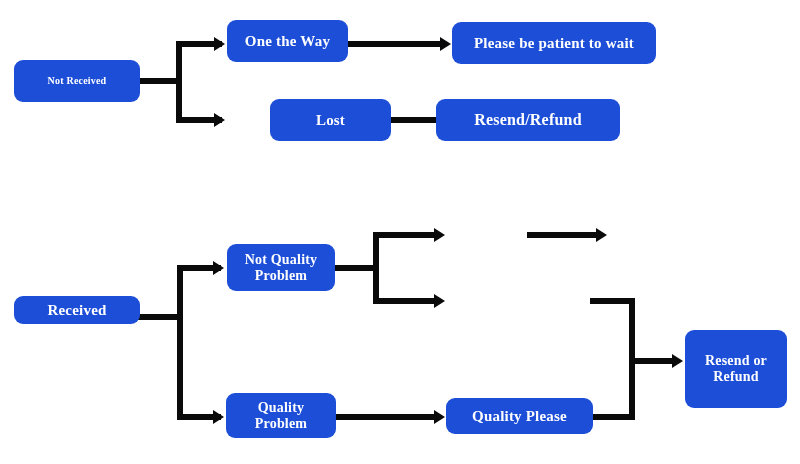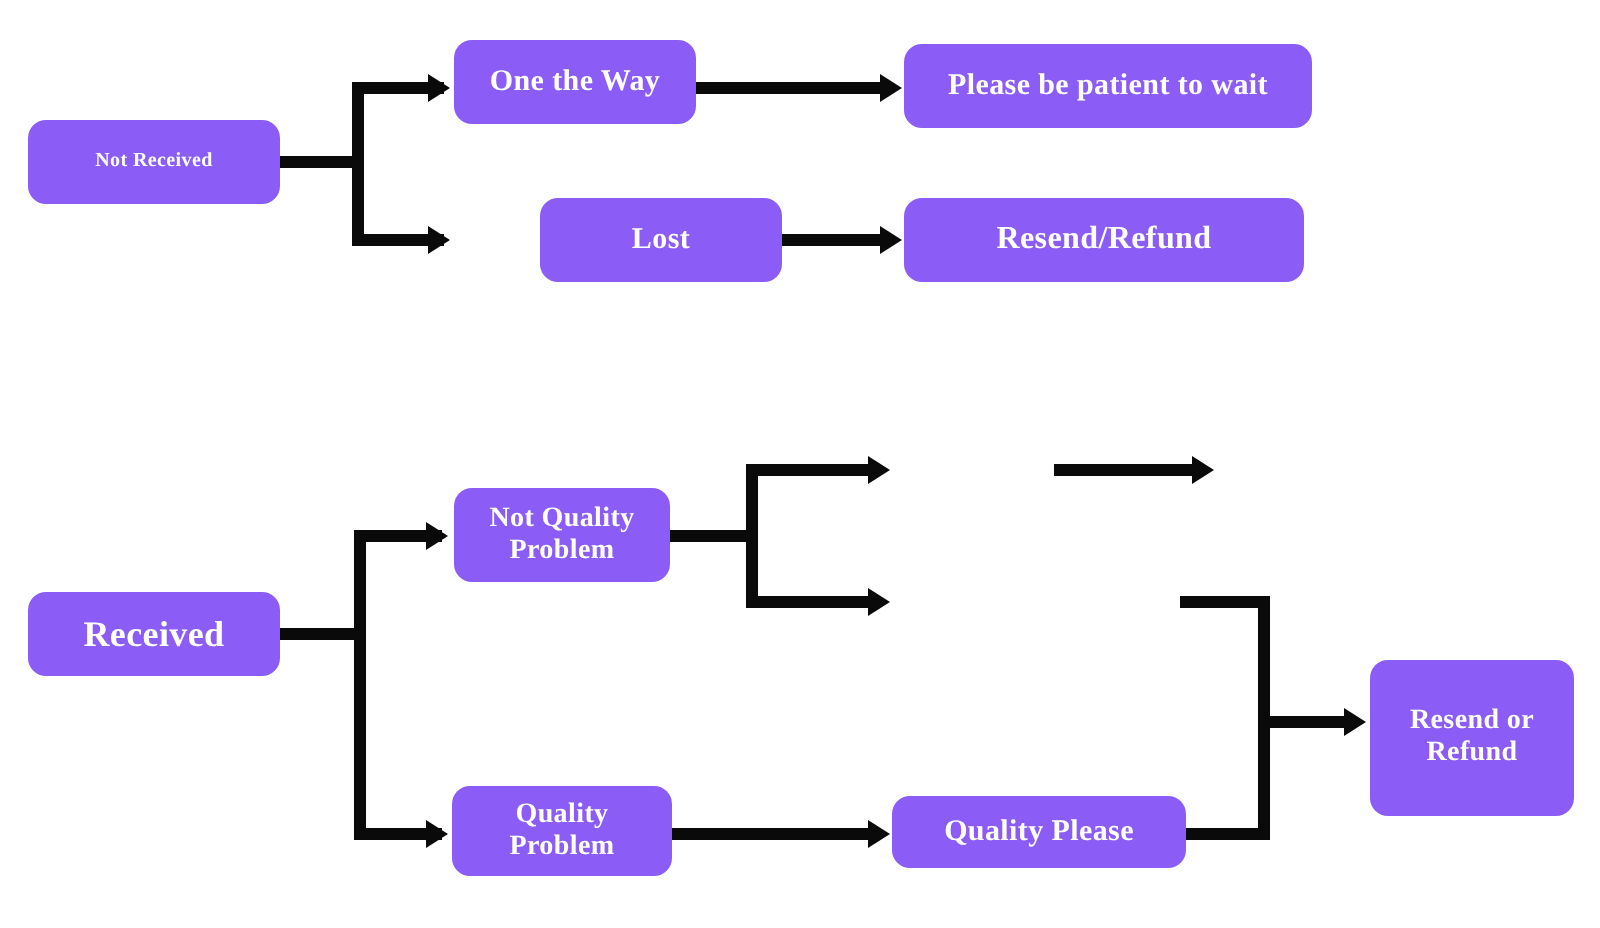--- a/index.html
+++ b/index.html
@@ -10,21 +10,21 @@
   #canvas {
     position: relative;
     width: 800px;
     height: 464px;
     background: #ffffff;
     overflow: hidden;
     font-family: "Liberation Serif", "DejaVu Serif", serif;
   }
   .node {
     position: absolute;
-    background: #8b5cf6;
+    background: #1d4ed8;
     color: #ffffff;
     border-radius: 9px;
     display: flex;
     align-items: center;
     justify-content: center;
     text-align: center;
     font-weight: bold;
     line-height: 1.12;
     box-sizing: border-box;
     padding: 2px 6px;
@@ -65,21 +65,21 @@
   <div class="arrow" style="left:440px; top:113px;"></div>
 
   <div class="node" style="left:14px; top:60px; width:126px; height:42px; font-size:10px;">Not Received</div>
 
   <div class="node" style="left:227px; top:20px; width:121px; height:42px; font-size:15px;">One the Way</div>
 
   <div class="node" style="left:452px; top:22px; width:204px; height:42px; font-size:15px;">Please be patient to wait</div>
 
   <div class="node" style="left:227px; top:99px; width:121px; height:42px; font-size:15px;margin-left:43px;">Lost</div>
 
-  <div class="node" style="left:452px; top:99px; width:200px; height:42px; font-size:16px;">Resend/Refund</div>
+  <div class="node" style="left:436px; top:99px; width:184px; height:42px; font-size:16px;">Resend/Refund</div>
 
   <div class="edge edge-h" style="left:138px; top:314px; width:44px;"></div>
   <div class="edge edge-v" style="left:177px; top:265px; height:155px;"></div>
   <div class="edge edge-h" style="left:177px; top:265px; width:44px;"></div>
   <div class="arrow" style="left:213px; top:261px;"></div>
   <div class="edge edge-h" style="left:177px; top:414px; width:44px;"></div>
   <div class="arrow" style="left:213px; top:410px;"></div>
 
   <div class="edge edge-h" style="left:334px; top:265px; width:44px;"></div>
   <div class="edge edge-v" style="left:373px; top:232px; height:72px;"></div>
@@ -93,21 +93,21 @@
 
   <div class="edge edge-h" style="left:335px; top:414px; width:104px;"></div>
   <div class="arrow" style="left:434px; top:410px;"></div>
 
   <div class="edge edge-h" style="left:590px; top:298px; width:45px;"></div>
   <div class="edge edge-h" style="left:590px; top:414px; width:45px;"></div>
   <div class="edge edge-v" style="left:629px; top:298px; height:122px;"></div>
   <div class="edge edge-h" style="left:629px; top:358px; width:48px;"></div>
   <div class="arrow" style="left:672px; top:354px;"></div>
 
-  <div class="node" style="left:14px; top:296px; width:126px; height:42px; font-size:18px;">Received</div>
+  <div class="node" style="left:14px; top:296px; width:126px; height:28px; font-size:15px;">Received</div>
 
   <div class="node" style="left:227px; top:244px; width:108px; height:47px; font-size:14px; flex-direction:column;">
     <span>Not Quality</span>
     <span>Problem</span>
   </div>
 
 
 
 
   <div class="node" style="left:226px; top:393px; width:110px; height:45px; font-size:14px; flex-direction:column;">

